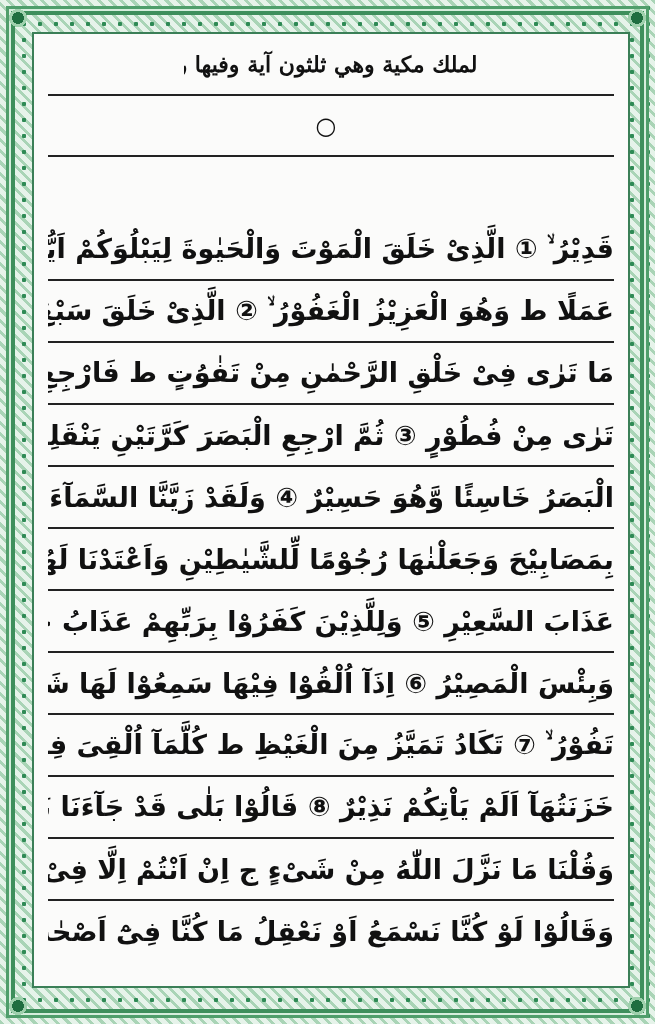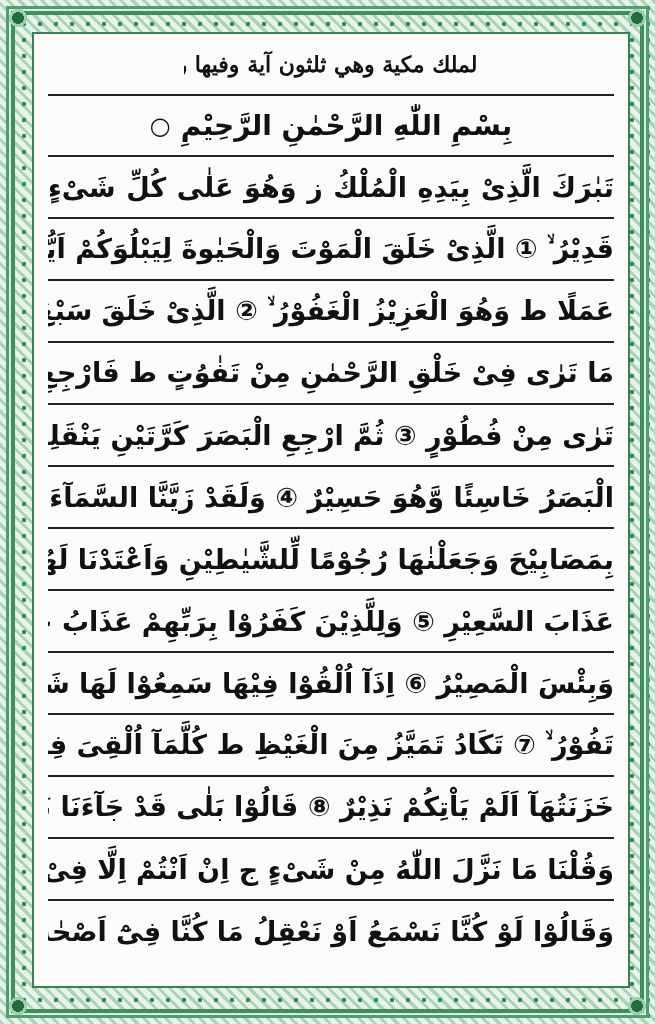--- a/index.html
+++ b/index.html
@@ -61,27 +61,23 @@
   <div class="corner tl"></div>
   <div class="corner tr"></div>
   <div class="corner bl"></div>
   <div class="corner br"></div>
 
   <div class="frame-inner">
     <div class="row title">سورة الملك مكية وهي ثلثون آية وفيها ركوعان</div>
     <div class="title-line"></div>
 
     <div class="row sep bism" style="top:62px;height:59px;">
-      <span>بِسْمِ اللّٰهِ الرَّحْمٰنِ الرَّحِيْمِ</span>
       <span style="margin-right:10px;font-size:24px;">○</span>
     </div>
 
-    <div class="row sep verse" style="top:123px;height:60px;">
-        <span class="txt">تَبٰرَكَ الَّذِىْ بِيَدِهِ الْمُلْكُ ز وَهُوَ عَلٰى كُلِّ شَىْءٍ</span>
-      </div>
     <div class="row sep verse" style="top:185px;height:60px;">
         <span class="txt">قَدِيْرُ ۙ ① الَّذِىْ خَلَقَ الْمَوْتَ وَالْحَيٰوةَ لِيَبْلُوَكُمْ اَيُّكُمْ اَحْسَنُ</span>
       </div>
     <div class="row sep verse" style="top:247px;height:60px;">
         <span class="txt">عَمَلًا ط وَهُوَ الْعَزِيْزُ الْغَفُوْرُ ۙ ② الَّذِىْ خَلَقَ سَبْعَ سَمٰوٰتٍ طِبَاقًا ط</span>
       </div>
     <div class="row sep verse" style="top:309px;height:60px;">
         <span class="txt">مَا تَرٰى فِىْ خَلْقِ الرَّحْمٰنِ مِنْ تَفٰوُتٍ ط فَارْجِعِ الْبَصَرَ ۙ هَلْ</span>
       </div>
     <div class="row sep verse" style="top:371px;height:60px;">

